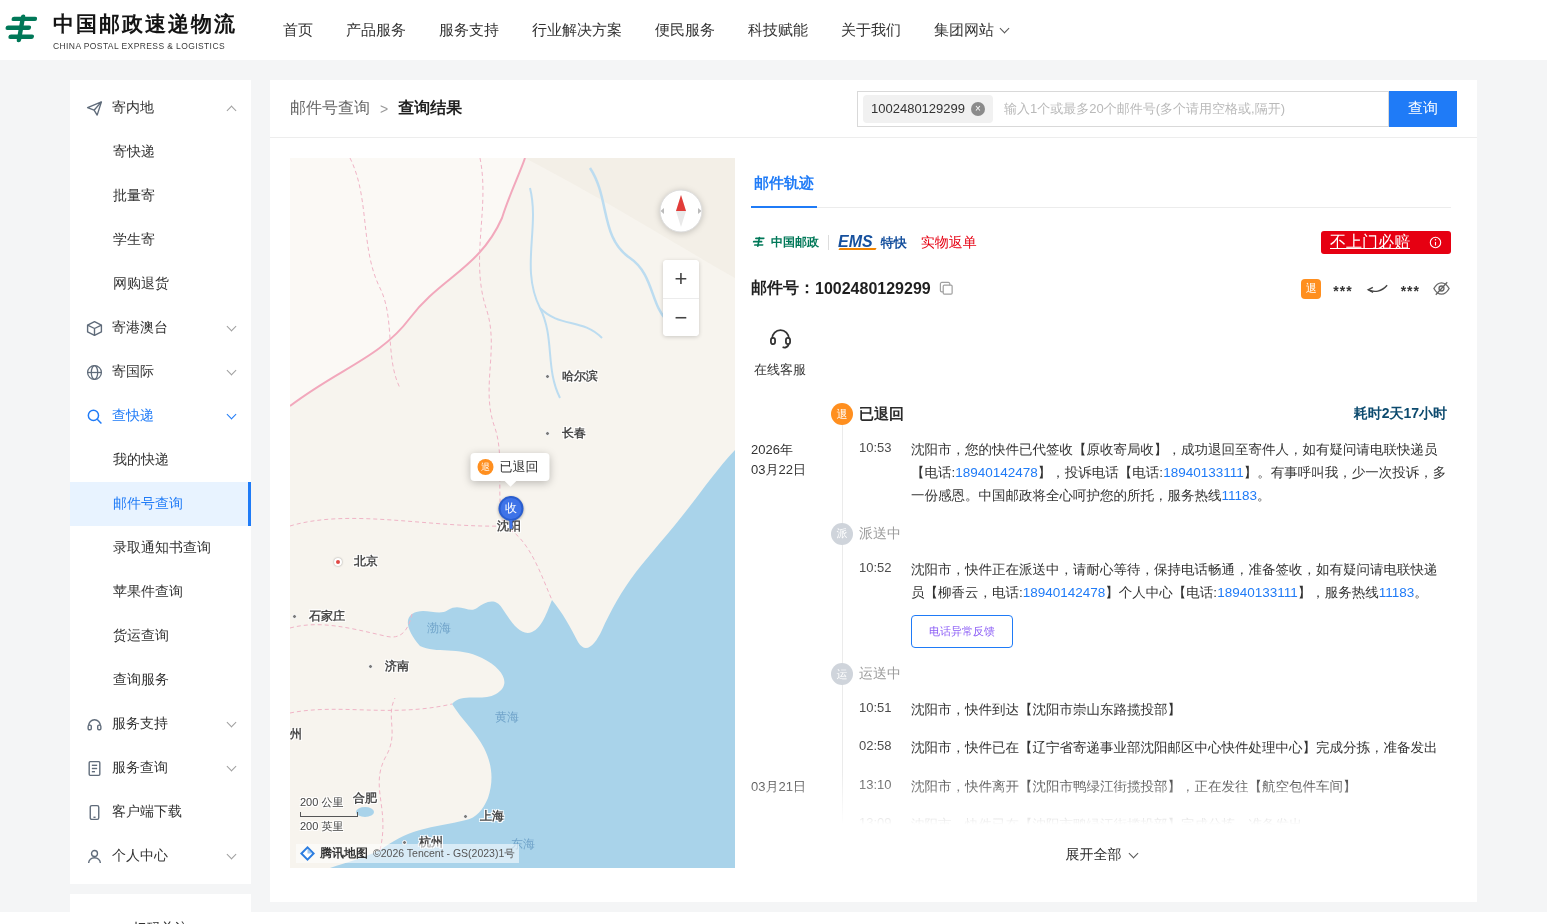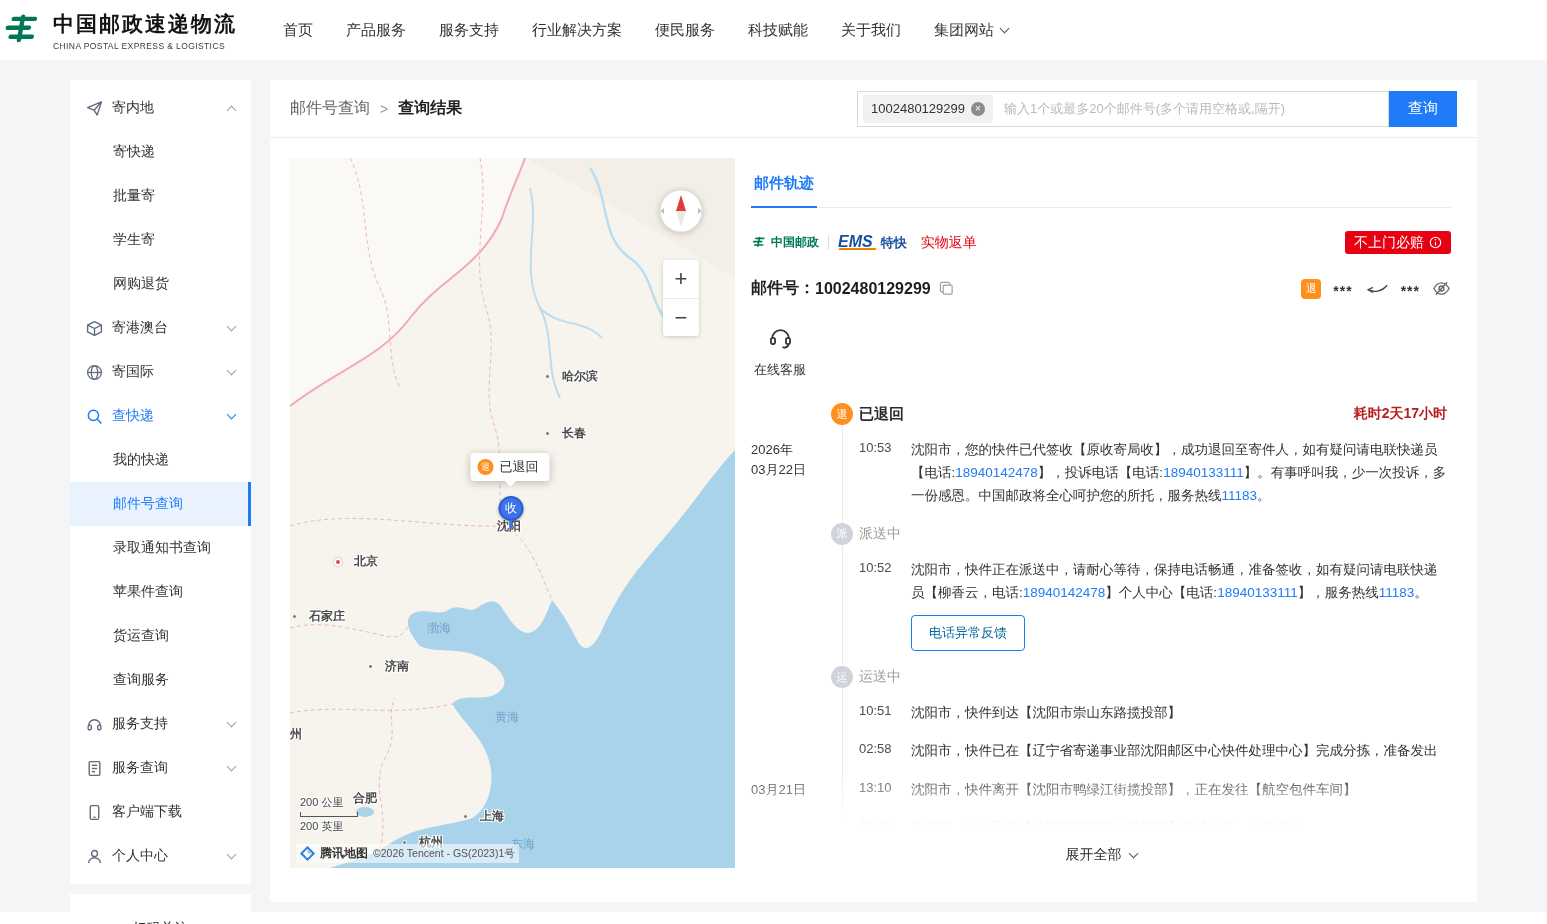--- a/index.html
+++ b/index.html
@@ -87,21 +87,21 @@
 
   .brand-row { display:flex; align-items:center; margin-top:23px; flex:none; }
   .mini-post { display:flex; align-items:center; gap:4px; }
   .mini-post-text { font-size:12px; color:#007858; font-weight:bold; }
   .v-div { width:1px; height:15px; background:#ddd; margin:0 9px; }
   .ems-wrap { display:flex; align-items:baseline; gap:5px; }
   .ems-text { font-style:italic; font-weight:bold; font-size:16px; color:#17519e; position:relative; padding-right:3px; }
   .ems-text::after { content:''; position:absolute; left:1px; right:0; bottom:1px; height:2px; background:#f08300; transform:skewX(-30deg); }
   .ems-suffix { font-size:13px; color:#17519e; font-weight:bold; }
   .promo { color:#e60012; font-size:14px; margin-left:14px; }
-  .guarantee { margin-left:auto; background:#e60012; color:#fff; font-size:14px; height:23px; display:flex; align-items:center; gap:5px; padding:0 9px; border-radius:3px; cursor:pointer; }
+  .guarantee { margin-left:auto; background:#e60012; color:#fff; font-size:16px; height:23px; display:flex; align-items:center; gap:19px; padding:0 9px; border-radius:3px; cursor:pointer;text-decoration:underline; }
 
   .mail-row { display:flex; align-items:center; margin-top:24px; flex:none; }
   .mail-label, .mail-no { font-size:16px; font-weight:bold; color:#1f1f1f; }
   .copy-btn { margin-left:8px; cursor:pointer; display:flex; }
   .mask-wrap { margin-left:auto; display:flex; align-items:center; gap:12px; }
   .ret-sq { width:20px; height:20px; background:#ff8f1f; border-radius:4px; color:#fff; font-size:11px; display:flex; align-items:center; justify-content:center; }
   .mask-txt { font-size:14px; color:#333; font-weight:bold; letter-spacing:1px; padding-top:5px; }
   .mask-icon { display:flex; cursor:pointer; }
 
   .cs-block { margin-top:26px; width:58px; text-align:center; cursor:pointer; flex:none; }
@@ -113,27 +113,27 @@
   .tl-row { display:flex; position:relative; }
   .tl-date { width:74px; flex:none; font-size:13px; color:#333; line-height:1.55; padding-top:2px; }
   .tl-node { width:34px; flex:none; display:flex; justify-content:center; align-items:flex-start; }
   .node-icon { width:22px; height:22px; border-radius:50%; color:#fff; font-size:11px; display:flex; align-items:center; justify-content:center; position:relative; z-index:1; }
   .node-icon.orange { background:#ff8f1f; }
   .node-icon.gray { background:#cfd4db; }
   .tl-body { flex:1; display:flex; padding-right:4px; min-width:0; }
   .status-row { margin-bottom:13px; align-items:center; }
   .status-title { font-size:15px; font-weight:bold; color:#2b2b2b; }
   .status-title.inactive { font-size:14px; font-weight:normal; color:#9b9b9b; }
-  .duration { margin-left:auto; font-size:14px; font-weight:bold; color:#b91c1c; }
+  .duration { margin-left:auto; font-size:14px; font-weight:bold; color:#0c4a6e; }
   .event-row { margin-bottom:15px; }
   .ev-time { width:52px; flex:none; font-size:13px; color:#4d4d4d; padding-top:2px; }
   .ev-main { flex:1; min-width:0; }
   .ev-text { font-size:13.5px; color:#333; line-height:1.72; }
   .link-text { color:#1f7bf7; }
-  .fb-btn { margin-top:11px; background:#fff; border:1px solid #1f7bf7; color:#0369a1; font-size:13px; padding:8px 17px; border-radius:4px; cursor:pointer; }
+  .fb-btn { margin-top:11px; background:#fff; border:1px solid #1f7bf7; color:#8b5cf6; font-size:11px; padding:8px 17px; border-radius:4px; cursor:pointer; }
   .tl-fade { position:absolute; left:0; right:0; bottom:0; height:62px; background:linear-gradient(rgba(255,255,255,0),#fff 85%); pointer-events:none; z-index:2; }
   .expand-row { flex:none; display:flex; align-items:center; justify-content:center; gap:8px; padding:12px 0 6px; font-size:14px; color:#2f2f2f; cursor:pointer; background:#fff; position:relative; z-index:3; }
 
   .page-footer { position:absolute; left:0; right:0; bottom:0; height:12px; background:#fff; z-index:1; }
 </style>
 </head>
 <body>
 
 <header class="top-header">
   <div class="brand">

